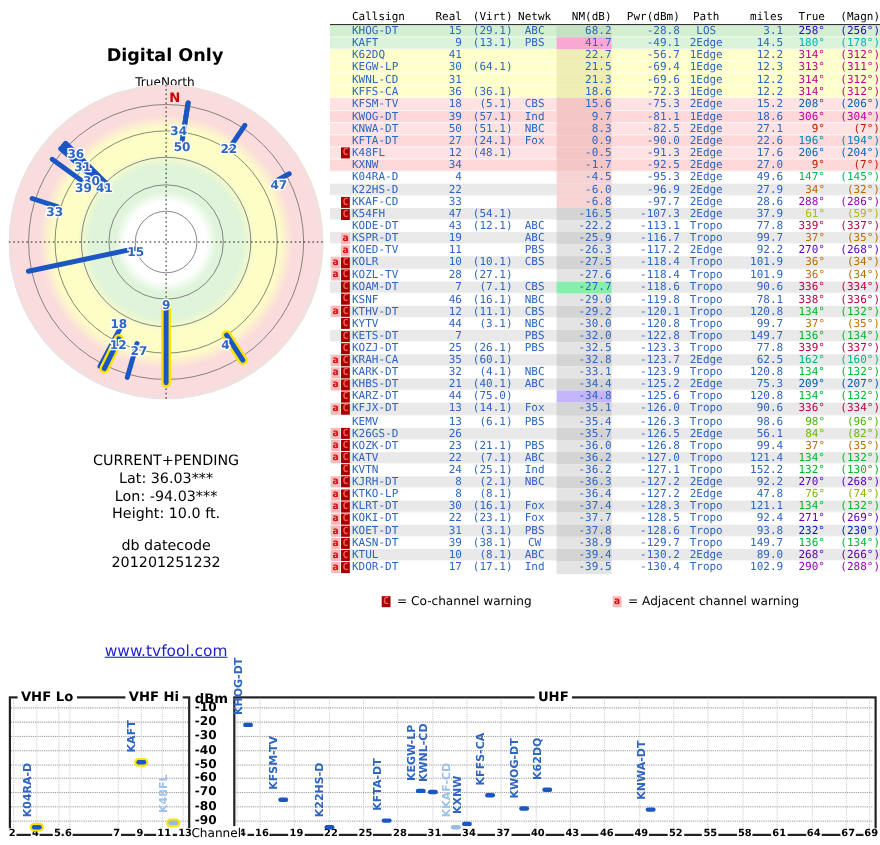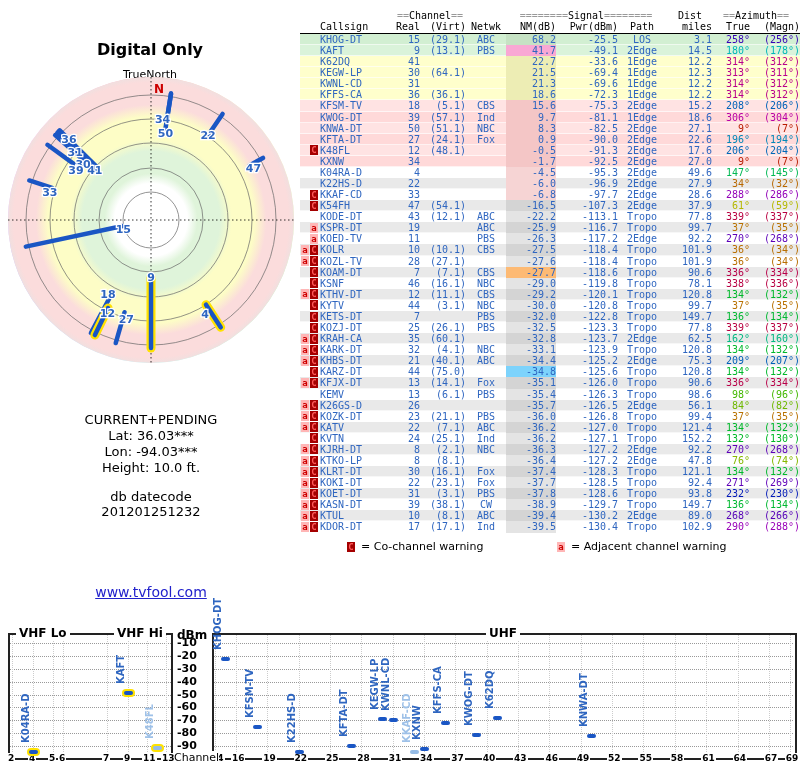--- a/index.html
+++ b/index.html
@@ -136,28 +136,20 @@
 
   <div class="ctext" id="crit-0">CURRENT+PENDING</div>
   <div class="ctext" id="crit-1">Lat: 36.03***</div>
   <div class="ctext" id="crit-2">Lon: -94.03***</div>
   <div class="ctext" id="crit-3">Height: 10.0 ft.</div>
   <div class="ctext" id="datecode-label">db datecode</div>
   <div class="ctext" id="datecode">201201251232</div>
   <div id="site-link">www.tvfool.com</div>
 
   <div id="ttable">
-    <div class="ghead">
-      <div></div>
-      <div class="gc"><span class="eq">==</span><span>Channel</span><span class="eq">==</span></div>
-      <div></div>
-      <div class="gc"><span class="eq">========</span><span>Signal</span><span class="eq">========</span></div>
-      <div class="gr">Dist</div>
-      <div class="gc"><span class="eq">==</span><span>Azimuth</span><span class="eq">==</span></div>
-    </div>
     <div class="chead">
       <div></div>
       <div class="cl">Callsign</div>
       <div class="cr">Real</div>
       <div class="cr">(Virt)</div>
       <div class="cc">Netwk</div>
       <div class="cr">NM(dB)</div>
       <div class="cr">Pwr(dBm)</div>
       <div class="cc">Path</div>
       <div class="cr">miles</div>
@@ -165,21 +157,21 @@
       <div class="cr">(Magn)</div>
     </div>
     <div id="tbody">
         <div class="trow" style="background: rgb(210, 239, 210);">
           <div class="warncell"></div>
           <div class="cl">KHOG-DT</div>
           <div class="cr">15</div>
           <div class="cr">(29.1)</div>
           <div class="cc">ABC</div>
           <div class="cr" style="background: rgb(198, 226, 196);">68.2</div>
-          <div class="cr">-25.5</div>
+          <div class="cr">-28.8</div>
           <div class="cc">LOS</div>
           <div class="cr">3.1</div>
           <div class="cr" style="color: rgb(55, 0, 184);">258°</div>
           <div class="cr" style="color: rgb(55, 0, 184);">(256°)</div>
         </div>
         <div class="trow" style="background: rgb(218, 243, 218);">
           <div class="warncell"></div>
           <div class="cl">KAFT</div>
           <div class="cr">9</div>
           <div class="cr">(13.1)</div>
@@ -191,21 +183,21 @@
           <div class="cr" style="color: rgb(0, 184, 184);">180°</div>
           <div class="cr" style="color: rgb(0, 184, 184);">(178°)</div>
         </div>
         <div class="trow" style="background: rgb(255, 255, 204);">
           <div class="warncell"></div>
           <div class="cl">K62DQ</div>
           <div class="cr">41</div>
           <div class="cr"></div>
           <div class="cc"></div>
           <div class="cr" style="background: rgb(237, 237, 180);">22.7</div>
-          <div class="cr">-33.6</div>
+          <div class="cr">-56.7</div>
           <div class="cc">1Edge</div>
           <div class="cr">12.2</div>
           <div class="cr" style="color: rgb(184, 0, 141);">314°</div>
           <div class="cr" style="color: rgb(184, 0, 141);">(312°)</div>
         </div>
         <div class="trow" style="background: rgb(255, 255, 204);">
           <div class="warncell"></div>
           <div class="cl">KEGW-LP</div>
           <div class="cr">30</div>
           <div class="cr">(64.1)</div>
@@ -455,21 +447,21 @@
           <div class="cr" style="color: rgb(184, 110, 0);">(34°)</div>
         </div>
         <div class="trow" style="background: rgb(233, 233, 233);">
           <div class="warncell">
             <span class="wc">C</span>
           </div>
           <div class="cl">KOAM-DT</div>
           <div class="cr">7</div>
           <div class="cr">(7.1)</div>
           <div class="cc">CBS</div>
-          <div class="cr" style="background: #fdba74; padding-left: 16px;">-27.7</div>
+          <div class="cr" style="background: #86efac; padding-left: 16px;">-27.7</div>
           <div class="cr">-118.6</div>
           <div class="cc">Tropo</div>
           <div class="cr">90.6</div>
           <div class="cr" style="color: rgb(184, 0, 73);">336°</div>
           <div class="cr" style="color: rgb(184, 0, 73);">(334°)</div>
         </div>
         <div class="trow" style="background: rgb(255, 255, 255);">
           <div class="warncell">
             <span class="wc">C</span>
           </div>
@@ -594,21 +586,21 @@
           <div class="cr" style="color: rgb(0, 95, 184);">(207°)</div>
         </div>
         <div class="trow" style="background: rgb(255, 255, 255);">
           <div class="warncell">
             <span class="wc">C</span>
           </div>
           <div class="cl">KARZ-DT</div>
           <div class="cr">44</div>
           <div class="cr">(75.0)</div>
           <div class="cc"></div>
-          <div class="cr" style="background: #7dd3fc;">-34.8</div>
+          <div class="cr" style="background: #c4b5fd;">-34.8</div>
           <div class="cr">-125.6</div>
           <div class="cc">Tropo</div>
           <div class="cr">120.8</div>
           <div class="cr" style="color: rgb(0, 184, 43);">134°</div>
           <div class="cr" style="color: rgb(0, 184, 43);">(132°)</div>
         </div>
         <div class="trow" style="background: rgb(233, 233, 233);">
           <div class="warncell">
             <span class="wa">a</span>
             <span class="wc">C</span>

